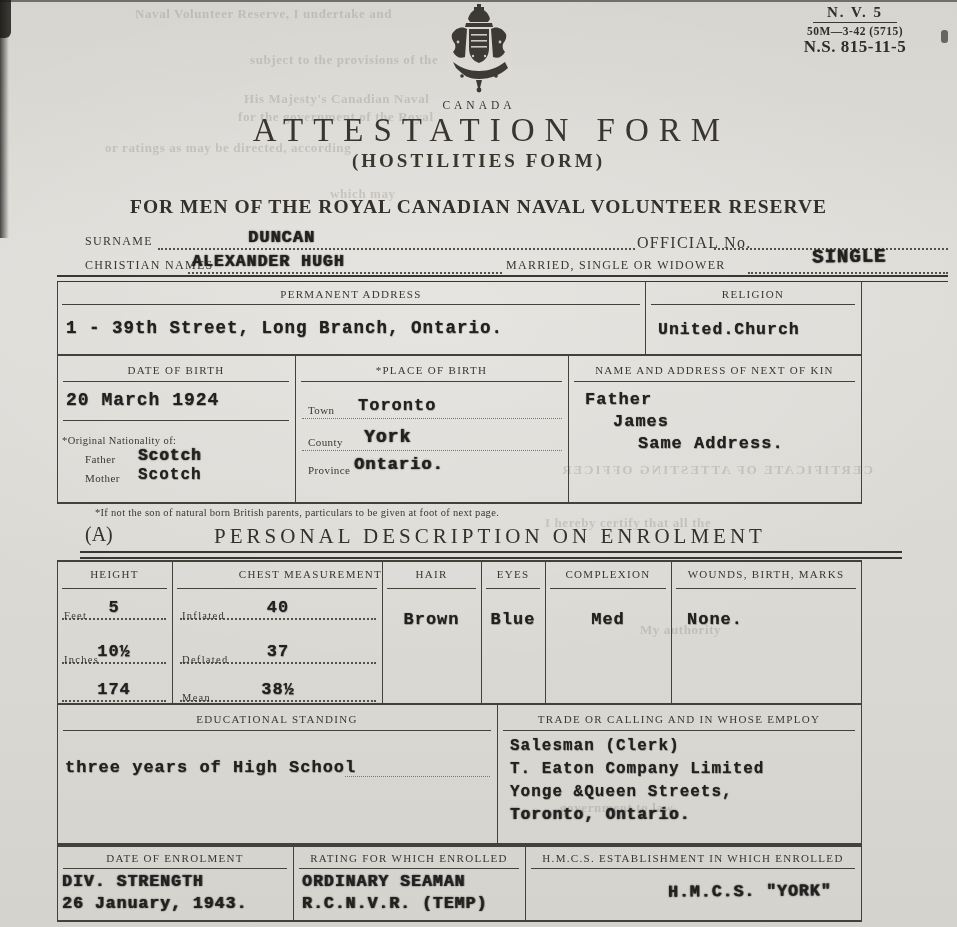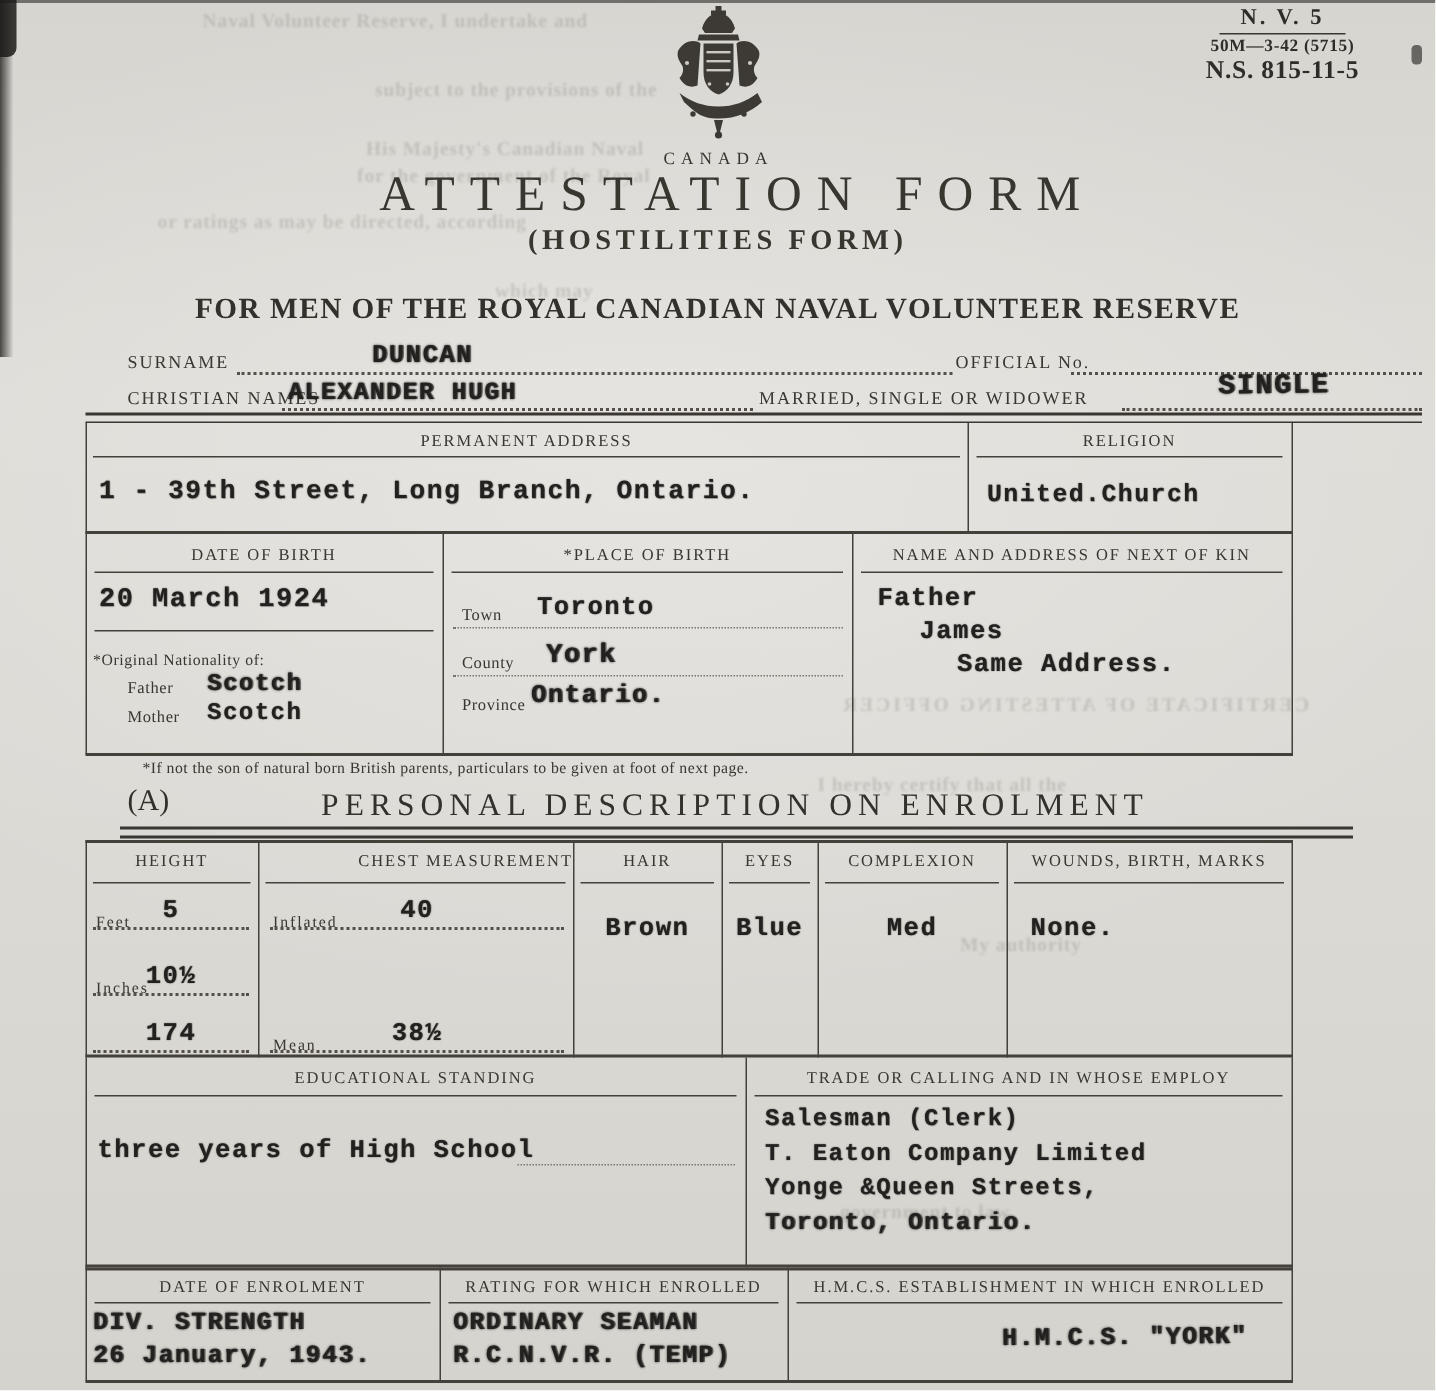--- a/index.html
+++ b/index.html
@@ -98,21 +98,21 @@
     <div style="font-size:11.5px; letter-spacing:4px; color:#3a3731; margin-top:1px;">CANADA</div>
   </div>
 
   <div class="abs ctr title" style="left:0; top:112px; width:957px;padding-left:13px;">ATTESTATION FORM</div>
   <div class="abs ctr subtitle" style="left:0; top:150px; width:957px;">(HOSTILITIES FORM)</div>
   <div class="abs ctr audience" style="left:0; top:196px; width:957px;">FOR MEN OF THE ROYAL CANADIAN NAVAL VOLUNTEER RESERVE</div>
 
   <div class="abs label" style="left:85px; top:234px; font-size:12px;">SURNAME</div>
   <div class="dotted" style="left:158px; top:228px; width:477px; height:20px;"></div>
   <div class="abs typed heavy" style="left:248px; top:228px; font-size:17px;">DUNCAN</div>
-  <div class="abs label" style="left:637px; top:234px; font-size:12px;">OFFICIAL No.</div>
+  <div class="abs label" style="left:637px; top:234px; font-size:16px;">OFFICIAL No.</div>
   <div class="dotted" style="left:714px; top:228px; width:234px; height:20px;"></div>
 
   <div class="abs label" style="left:85px; top:258px; font-size:12px;">CHRISTIAN NAMES</div>
   <div class="dotted" style="left:188px; top:252px; width:314px; height:20px;"></div>
   <div class="abs typed heavy" style="left:192px; top:252px; font-size:16.5px;">ALEXANDER HUGH</div>
   <div class="abs label" style="left:506px; top:258px; font-size:12px;">MARRIED, SINGLE OR WIDOWER</div>
   <div class="dotted" style="left:748px; top:252px; width:200px; height:20px;"></div>
   <div class="abs typed heavy" style="left:812px; top:246px; font-size:19px; transform:rotate(-.6deg);">SINGLE</div>
 
   <div class="dbl" style="left:57px; top:275px; width:891px;"></div>
@@ -198,20 +198,24 @@
     <span class="rv typed">10½</span>
   </div>
   <div class="dotrow" style="left:62px; top:678px; width:104px; height:22px;">
     <span class="rv typed">174</span>
   </div>
 
   <div class="dotrow" style="left:180px; top:596px; width:196px; height:22px;">
     <span class="rl label sm">Inflated</span>
     <span class="rv typed">40</span>
   </div>
+  <div class="dotrow" style="left:180px; top:640px; width:196px; height:22px;">
+    <span class="rl label sm">Deflated</span>
+    <span class="rv typed">37</span>
+  </div>
   <div class="dotrow" style="left:180px; top:678px; width:196px; height:22px;">
     <span class="rl label sm">Mean</span>
     <span class="rv typed">38½</span>
   </div>
 
   <div class="abs ctr typed" style="left:382px; top:610px; width:99px; font-size:17px;">Brown</div>
   <div class="abs ctr typed" style="left:481px; top:610px; width:64px; font-size:17px;">Blue</div>
   <div class="abs ctr typed" style="left:545px; top:610px; width:126px; font-size:17px;">Med</div>
   <div class="abs typed" style="left:687px; top:610px; font-size:17px;">None.</div>
 

